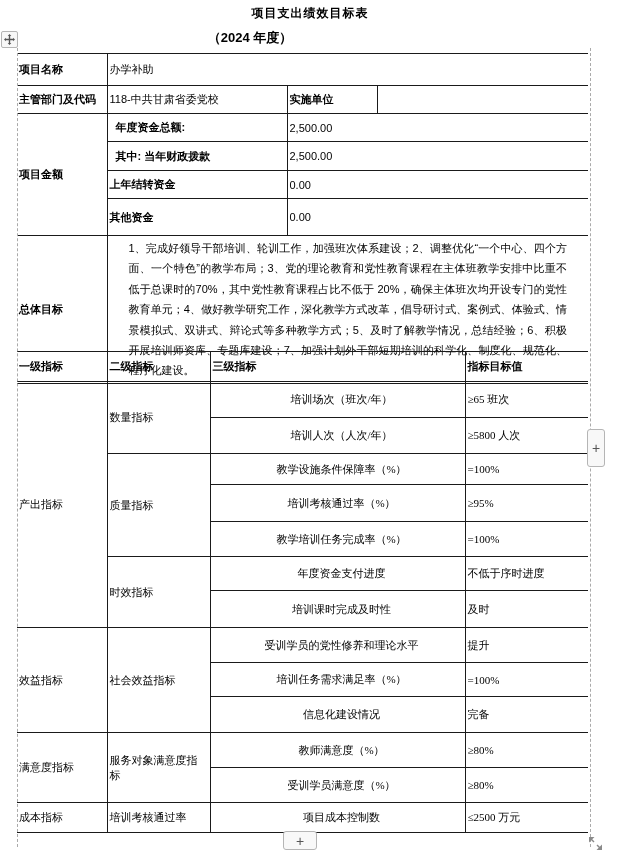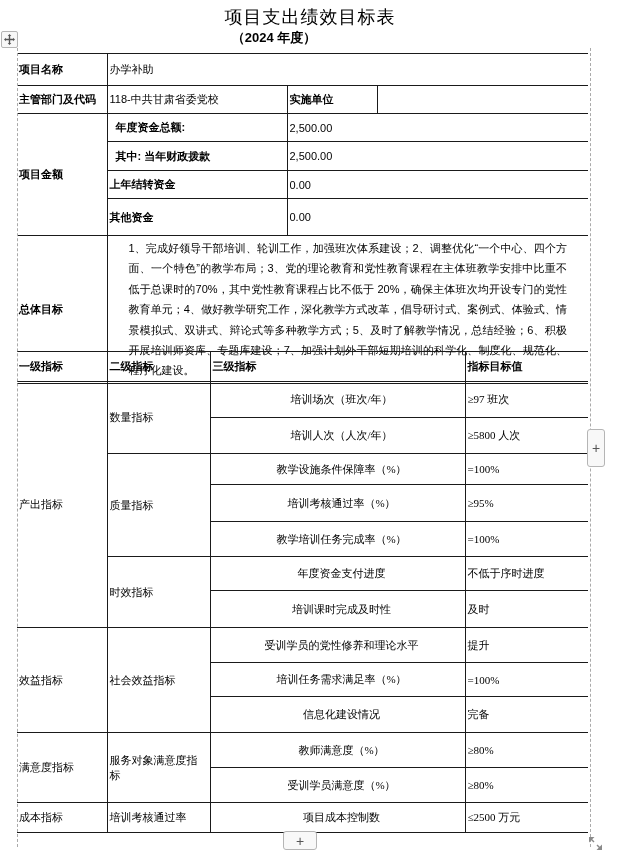--- a/index.html
+++ b/index.html
@@ -1,21 +1,21 @@
 <!DOCTYPE html>
 <html><head>
 <meta charset="utf-8">
 <style>
   html,body{margin:0;padding:0;background:#fff;}
   #page{position:relative;width:620px;height:859px;background:#fff;overflow:hidden;
         font-family:"Liberation Sans",sans-serif;color:#000;}
   .title{position:absolute;top:5px;left:0;width:620px;text-align:center;
-         font-size:18px;font-weight:normal;letter-spacing:1px;}
+         font-size:12px;font-weight:bold;letter-spacing:1px;}
   .subtitle{position:absolute;top:29px;left:0;width:500px;text-align:center;
-            font-size:13px;font-weight:bold;margin-left:24px;}
+            font-size:13px;font-weight:bold;}
   table{border-collapse:collapse;table-layout:fixed;width:571px;position:absolute;left:17px;}
   #t1{top:53px;}
   #t2{top:351px;font-family:Liberation Serif, serif;}
   td{border:1px solid #1a1a1a;font-size:11px;text-align:left;vertical-align:middle;
      padding:0 2px;overflow:hidden;}
   td.el{border-left:none;}
   td.er{border-right:none;margin-left:48px;}
   .b{font-weight:bold;}
   .al{text-align:left;padding-left:8px;}
   .ind{text-align:center;padding-left:10px;}
@@ -93,21 +93,21 @@
         <tr style="height:30px">
       <td class="b el">一级指标</td>
       <td class="b">二级指标</td>
       <td class="b">三级指标</td>
       <td class="b er">指标目标值</td>
     </tr>
     <tr style="height:36px">
       <td class="el" rowspan="7">产出指标</td>
       <td rowspan="2">数量指标</td>
       <td class="ind">培训场次（班次/年）</td>
-      <td class="er">≥97 班次</td>
+      <td class="er">≥65 班次</td>
     </tr>
     <tr style="height:36px">
       <td class="ind">培训人次（人次/年）</td>
       <td class="er">≥5800 人次</td>
     </tr>
     <tr style="height:31px">
       <td rowspan="3">质量指标</td>
       <td class="ind">教学设施条件保障率（%）</td>
       <td class="er">=100%</td>
     </tr>

